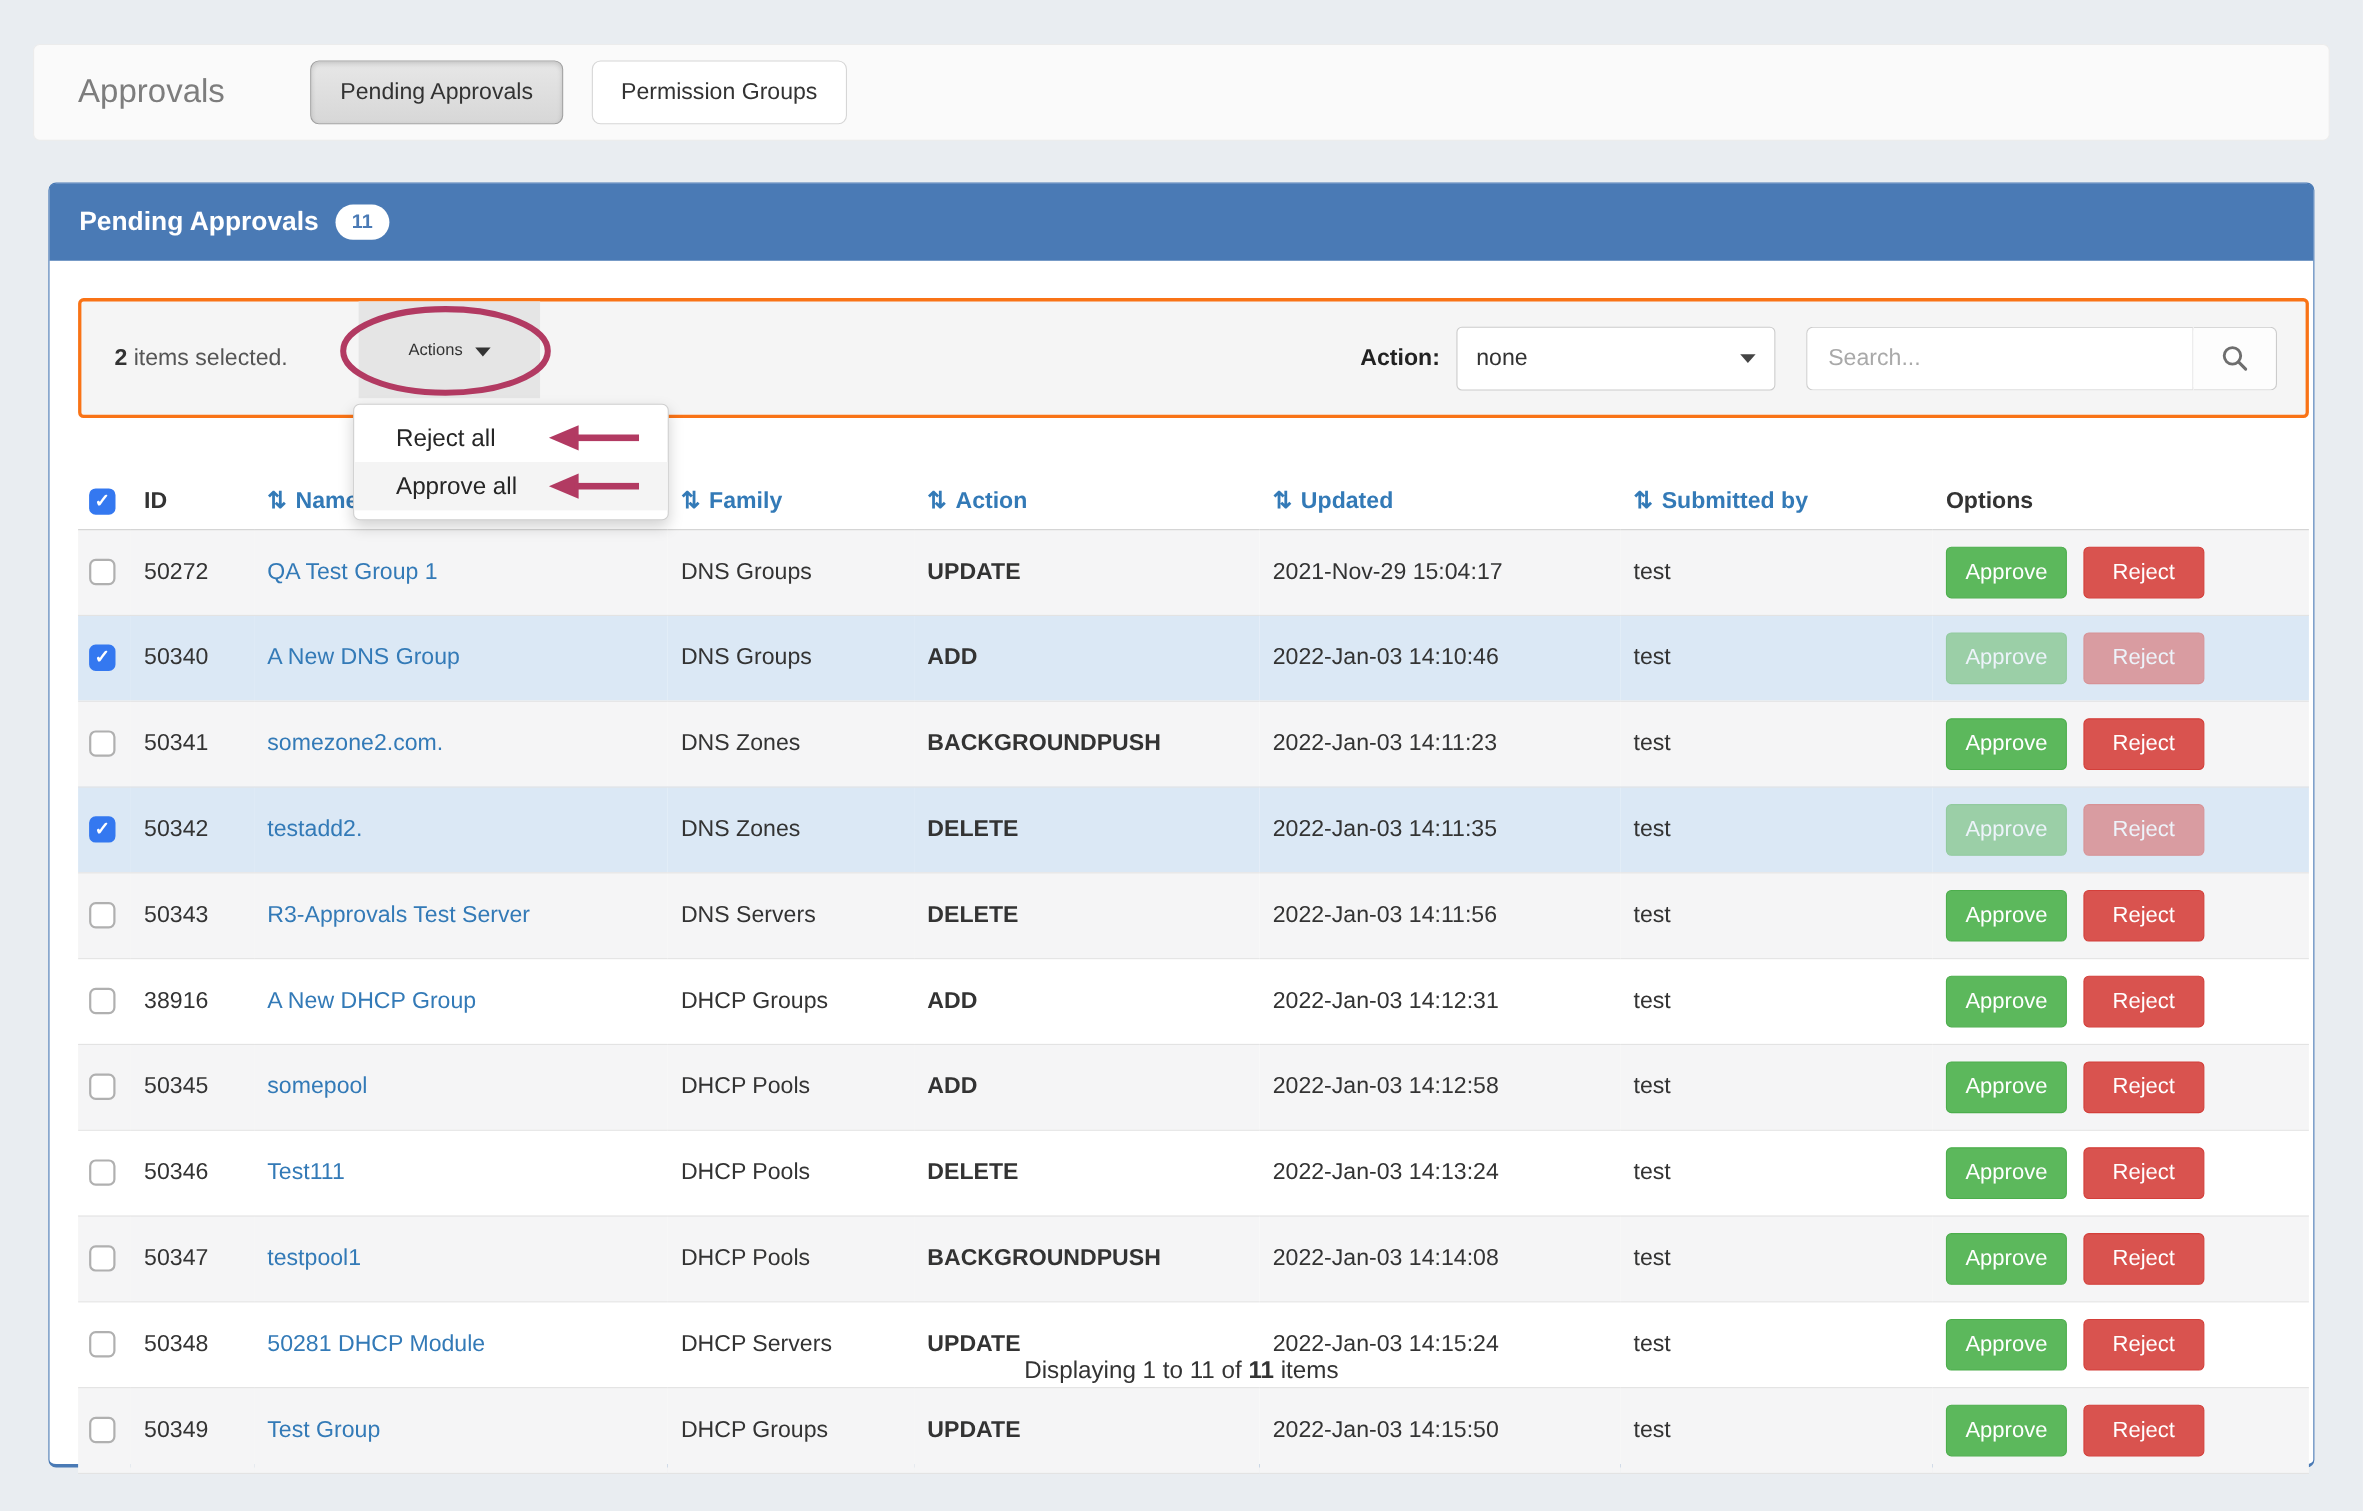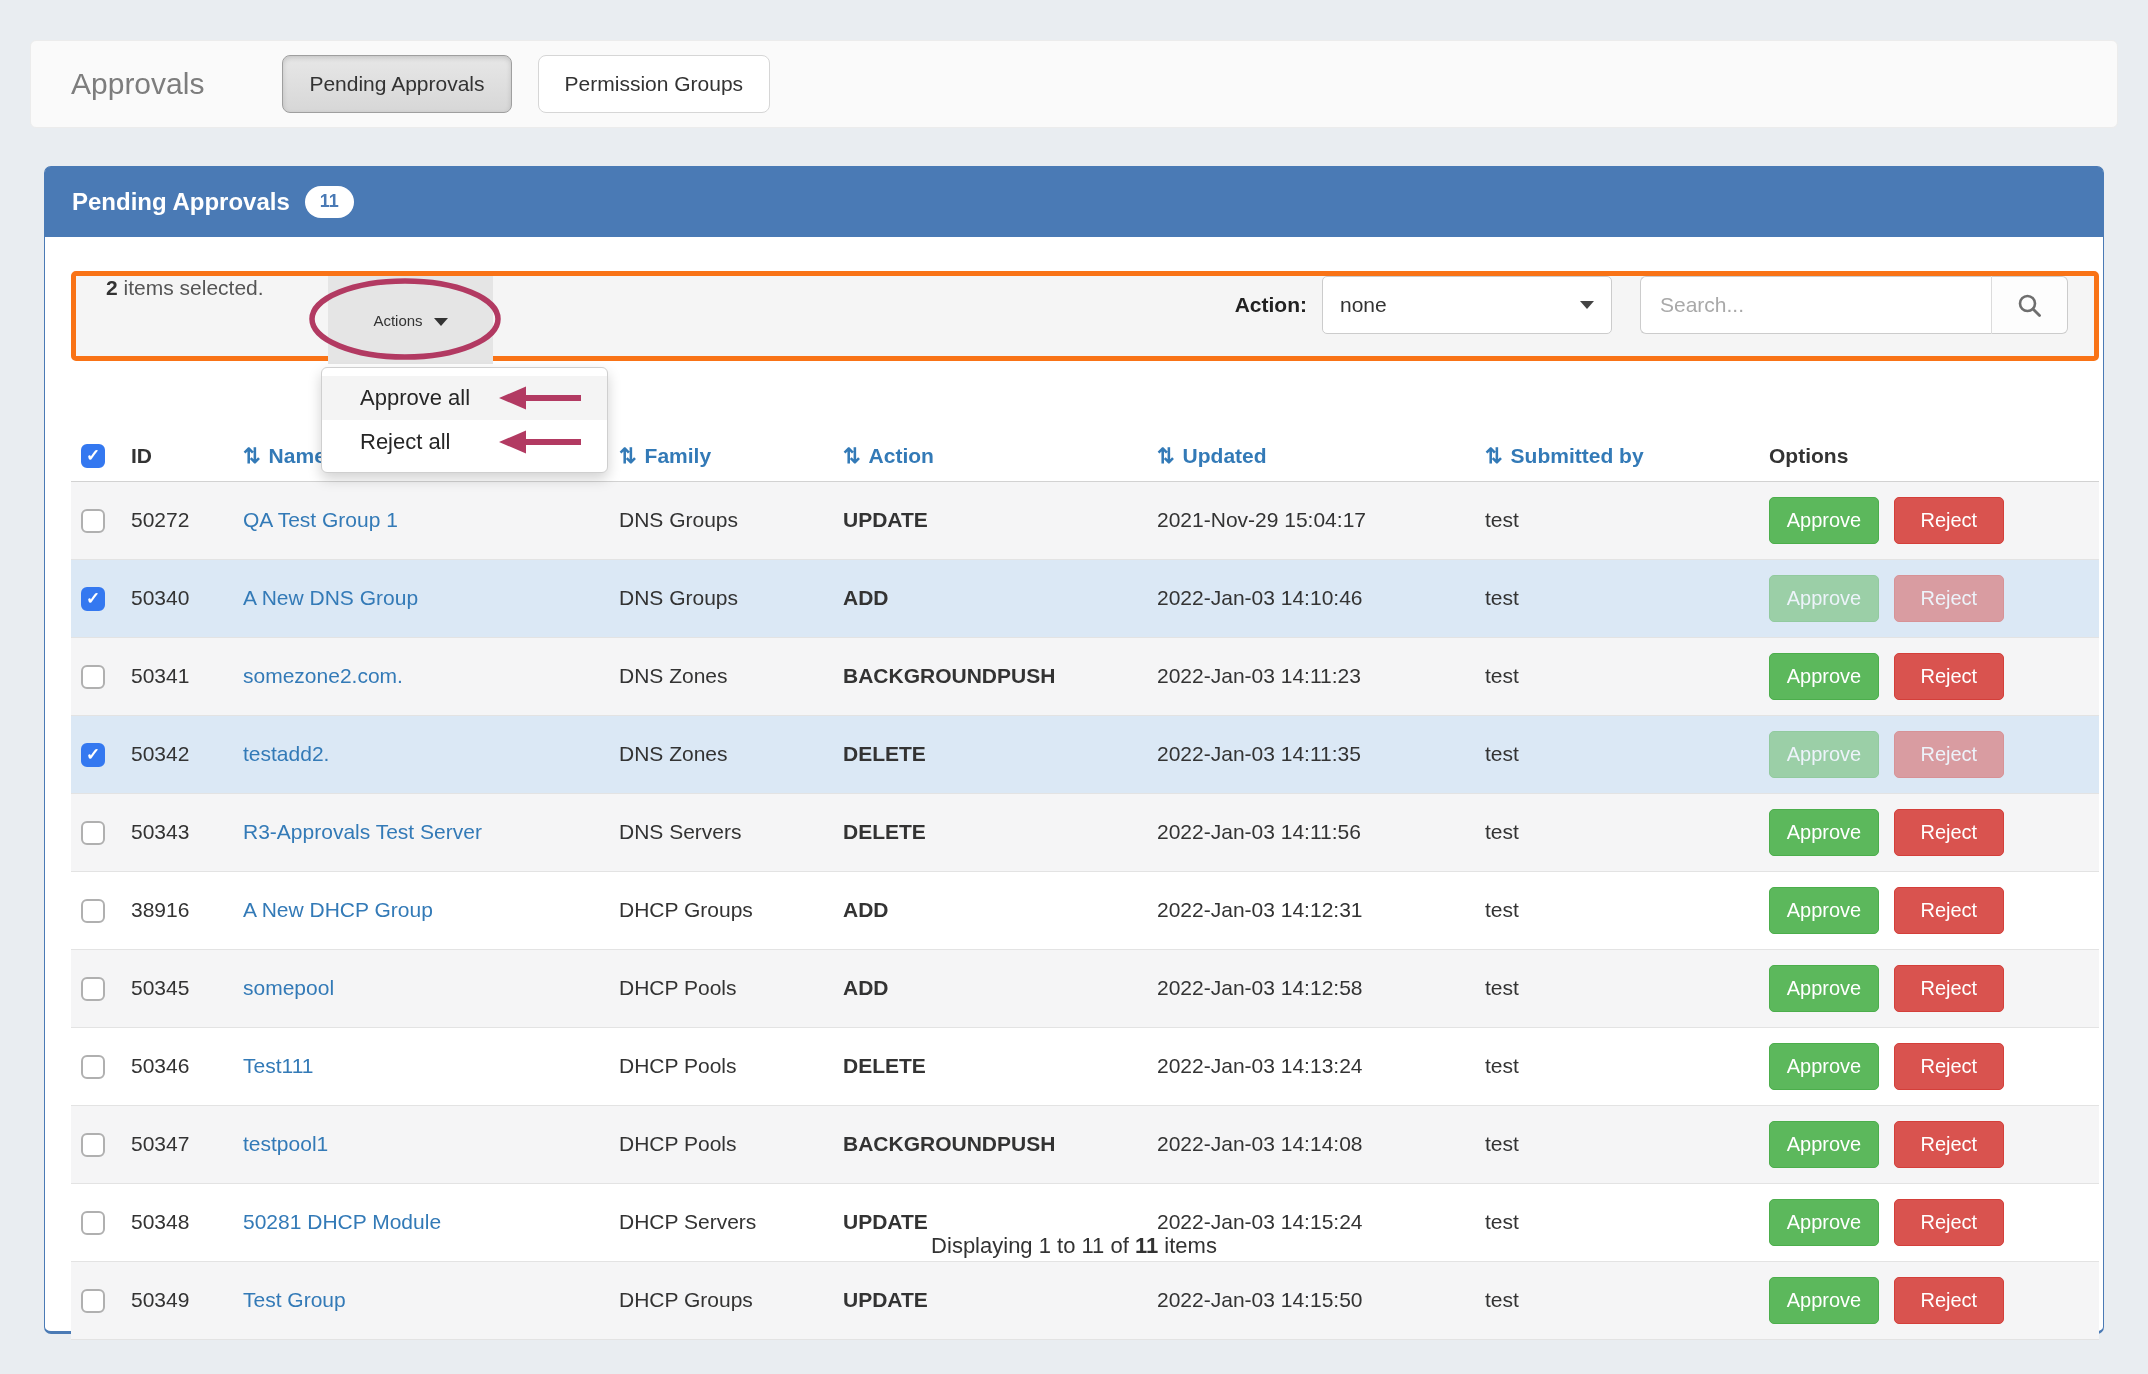--- a/index.html
+++ b/index.html
@@ -39,23 +39,23 @@
     display:flex; align-items:center; padding:0 27px;
   }
   .panel-title { color:#fff; font-size:24px; font-weight:bold; }
   .count-badge {
     background:#fff; color:var(--panel_blue); font-size:18px; font-weight:bold;
     border-radius:999px; padding:5px 15px; margin-left:15px; line-height:1.2;
   }
 
   
   .well {
-    position:absolute; left:26px; top:104px; width:2028px; height:90px;
-    background:#f5f5f5; border:5px solid #f97316; border-radius:5px;
-    display:flex; align-items:flex-start;
+    position:absolute; left:26px; top:104px; width:2028px; height:109px;
+    background:#f5f5f5; border:3px solid #f97316; border-radius:5px;
+    display:flex; align-items:center;
   }
   .selected-info { margin-left:30px; font-size:21px; color:#555; }
   .selected-info b { color:#333; }
   .actions-btn {
     position:absolute; left:252px; top:0; width:165px; height:88px;
     background:#e5e5e5; border:none; border-radius:0;
     font-size:15px; color:#333; font-family:inherit;
     display:flex; align-items:center; justify-content:center; gap:11px; cursor:pointer;
   }
   .caret-down { width:0; height:0; border-left:7px solid transparent; border-right:7px solid transparent; border-top:8px solid #333; margin-top:4px; }
@@ -167,29 +167,29 @@
             <svg width="27" height="27" viewBox="0 0 27 27">
               <circle cx="11.5" cy="11.5" r="7.5" stroke="#6e6e6e" stroke-width="2.6" fill="none"></circle>
               <line x1="17" y1="17" x2="23.5" y2="23.5" stroke="#6e6e6e" stroke-width="2.8" stroke-linecap="round"></line>
             </svg>
           </button>
         </div>
       </div>
     </div>
 
     <div class="dropdown-menu">
-      <div class="menu-item first">
-        <span>Approve all</span>
+      <div class="menu-item">
+        <span>Reject all</span>
         <svg class="menu-arrow" width="82" height="26">
           <polygon points="0,13 27,1.5 27,24.5"></polygon>
             <rect x="23" y="10" width="59" height="6"></rect>
         </svg>
       </div>
-      <div class="menu-item">
-        <span>Reject all</span>
+      <div class="menu-item first">
+        <span>Approve all</span>
         <svg class="menu-arrow" width="82" height="26">
           <polygon points="0,13 27,1.5 27,24.5"></polygon>
             <rect x="23" y="10" width="59" height="6"></rect>
         </svg>
       </div>
     </div>
 
     <svg class="ellipse-annotation" width="200" height="90">
       <ellipse cx="100" cy="45" rx="93" ry="38"></ellipse>
     </svg>

